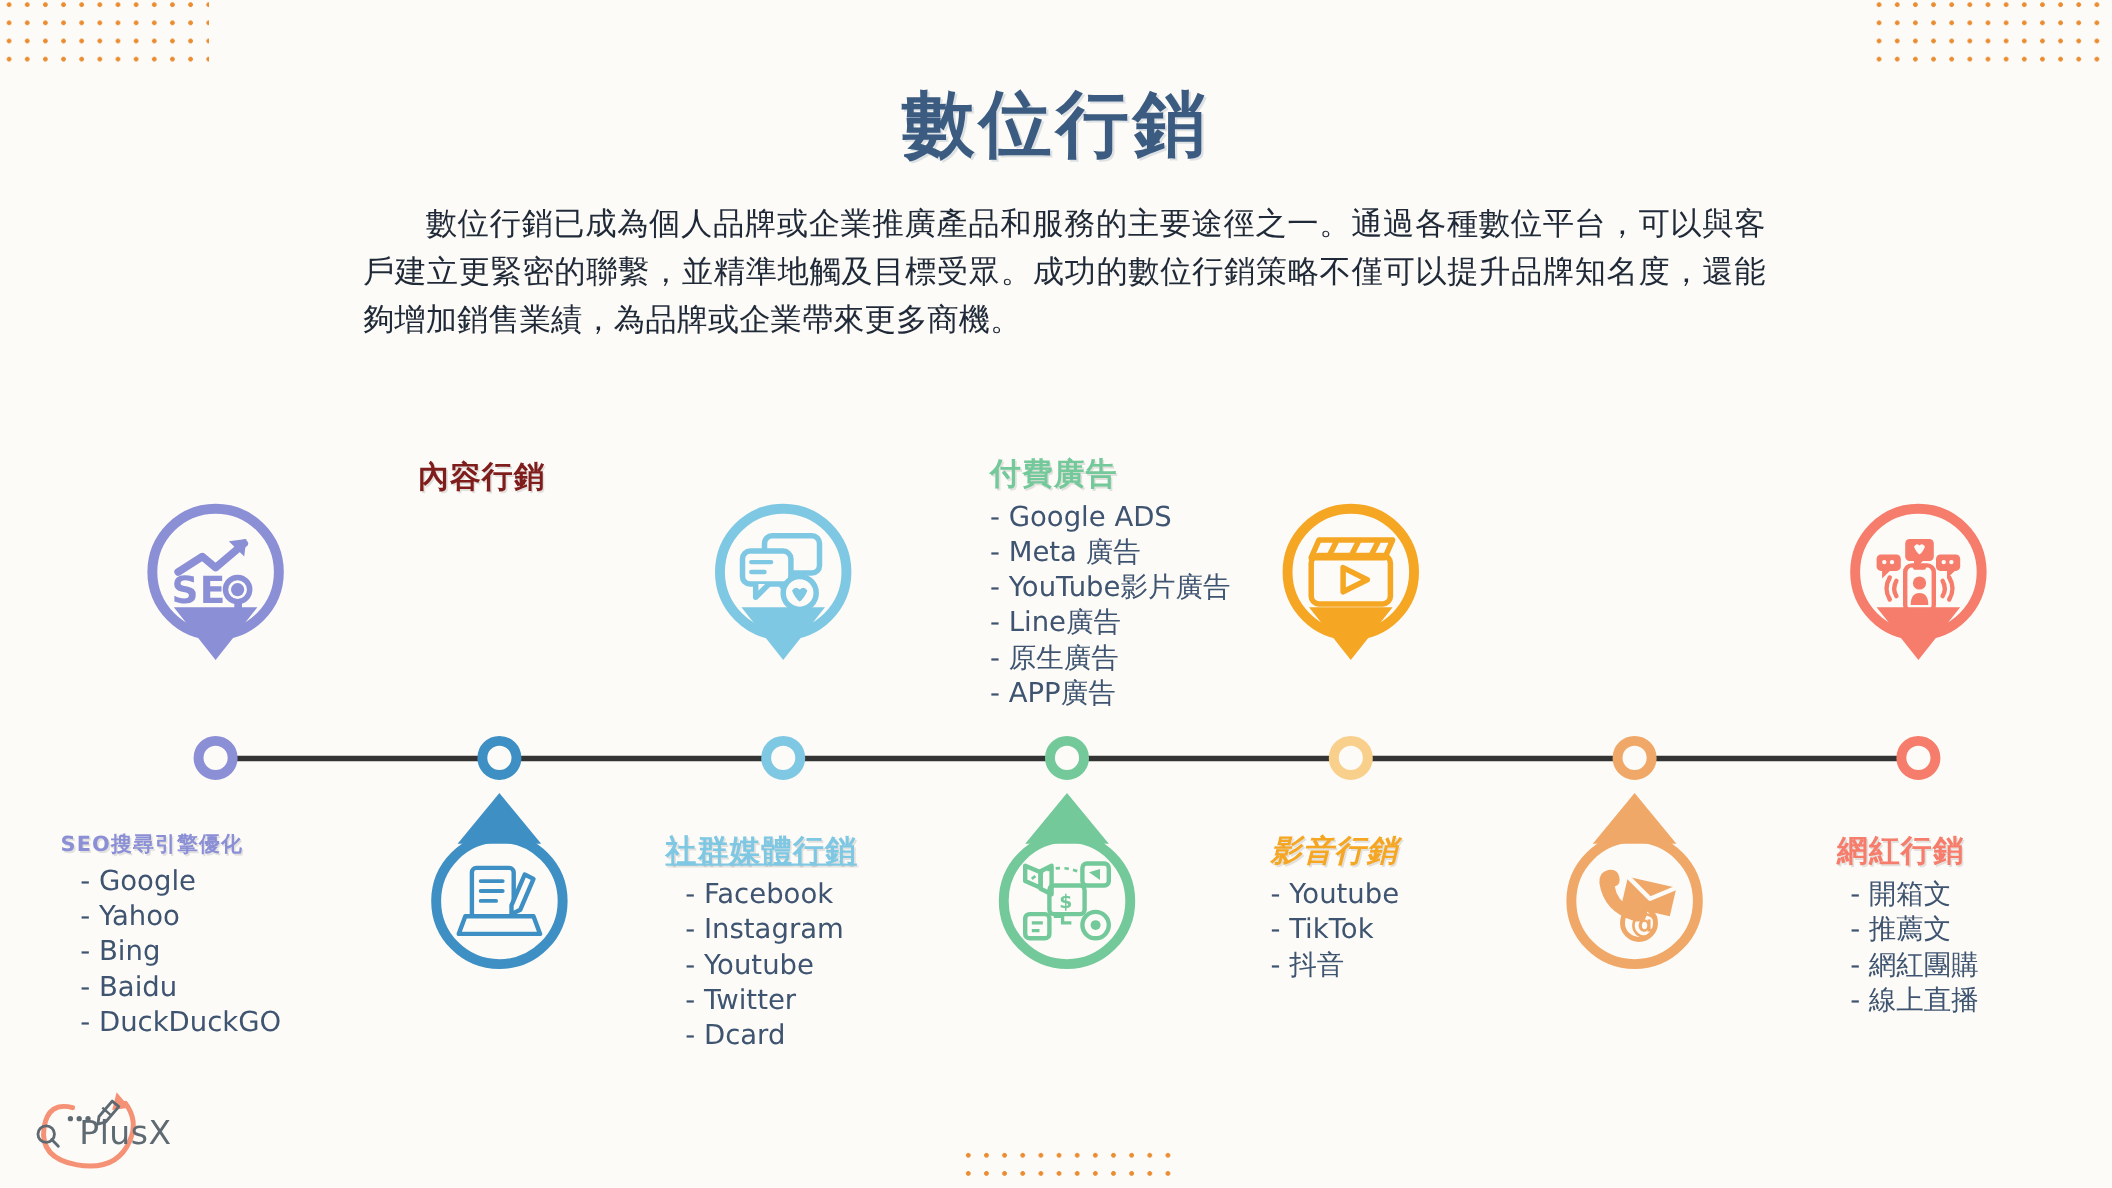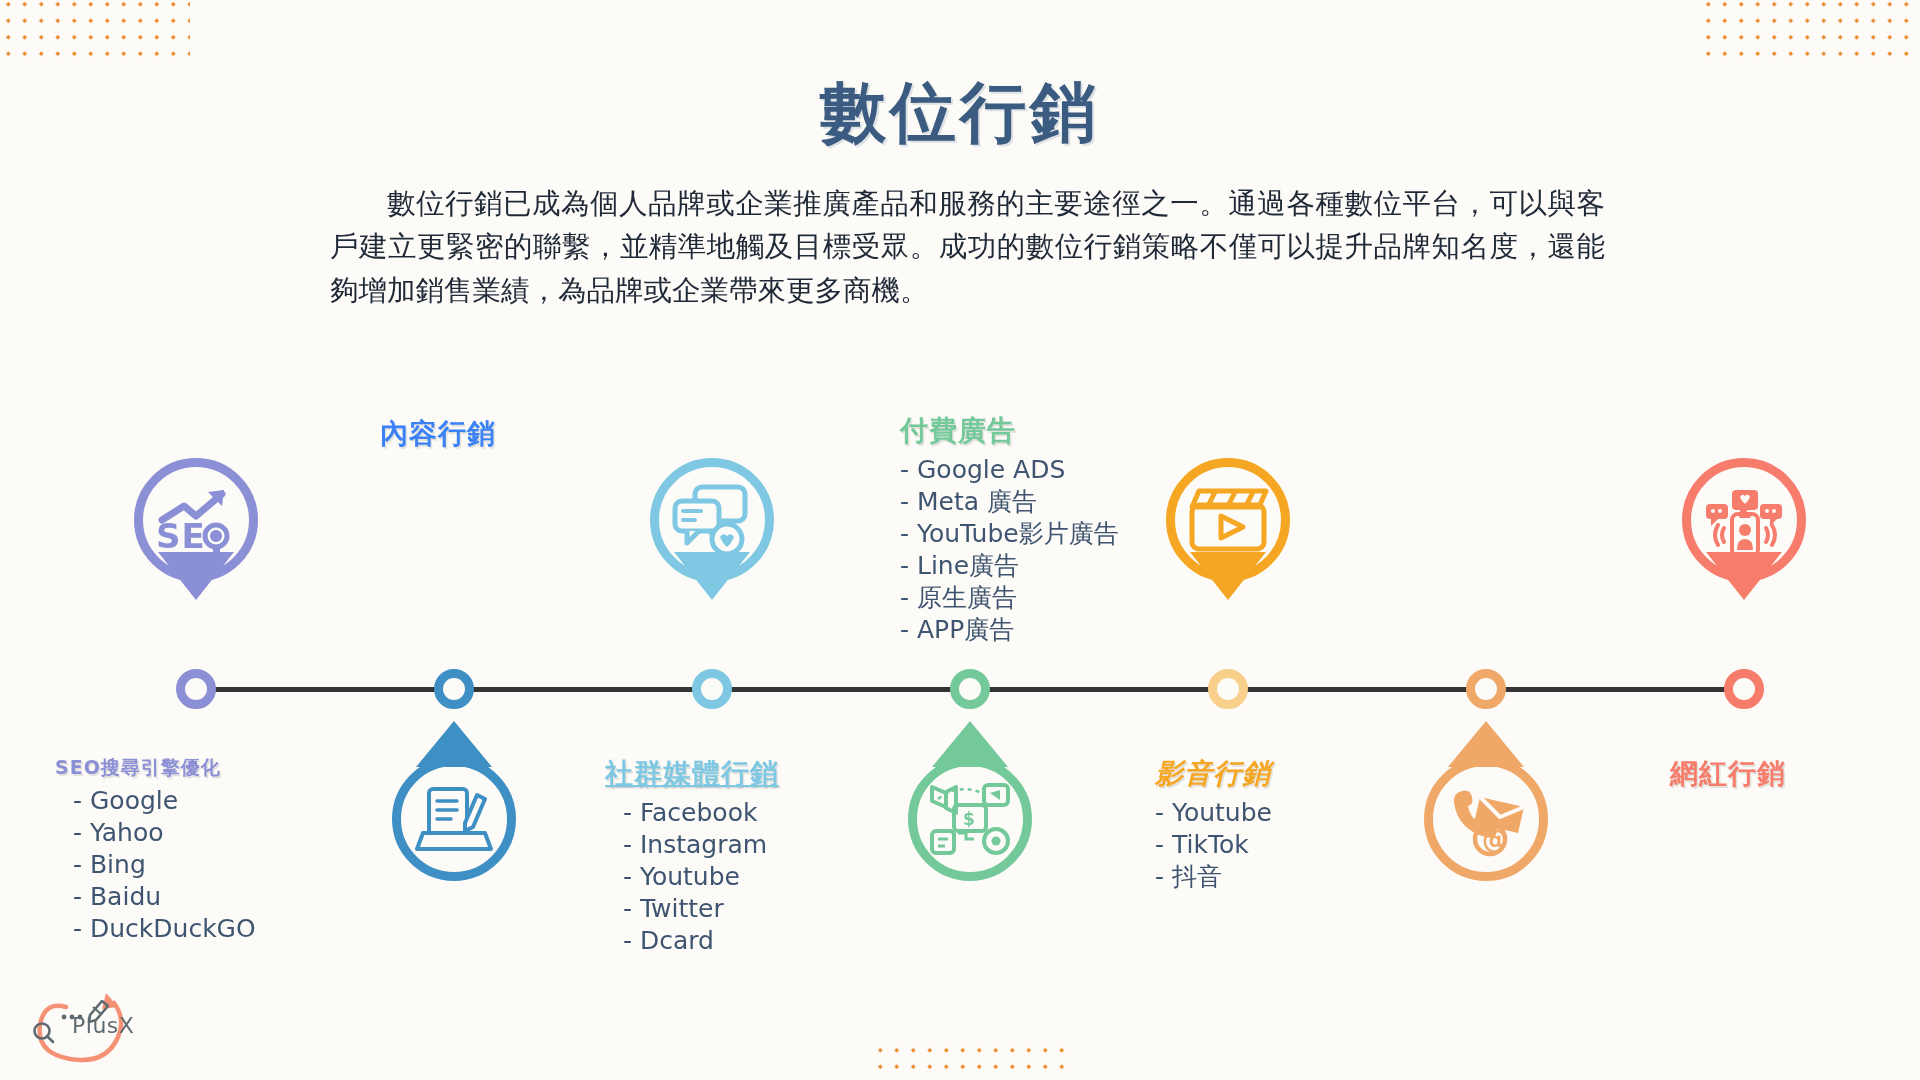--- a/index.html
+++ b/index.html
@@ -119,21 +119,21 @@
   .block li::before { content: "- "; }
 
   
   #logo {
     position: absolute; left: 20px; top: 985px;
     width: 170px; height: 85px;
   }
   #logo .word {
     position: absolute; left: 52px; top: 28px;
     font-family: "DejaVu Sans", "Liberation Sans", sans-serif;
-    font-size: 22px;
+    font-size: 30px;
     color: #5E6A72;
     letter-spacing: .5px;
   }
 </style>
 </head>
 <body>
 
 <div id="stage">
 
   <div class="dotgrid" id="dots-tl"></div>
@@ -273,21 +273,21 @@
         <path d="M18 10 q8-2 10 6 q2 7-4 9 q2 13 14 18 q3-6 10-3 q7 3 5 11 q-2 8-12 5 Q14 48 10 22 q-1-10 8-12 z" fill="#F0A868"></path>
         <path d="M36 16 L80 26 L74 52 L30 42 Z" fill="#F0A868"></path>
         <path d="M36 16 L56 36 L80 26" fill="none" stroke="#FDFBF7" stroke-width="4" stroke-linejoin="round"></path>
         <circle cx="46" cy="58" r="15" fill="none" stroke="#F0A868" stroke-width="4.5"></circle>
         <text x="38" y="67" font-family="DejaVu Sans, sans-serif" font-size="26" font-weight="700" fill="#F0A868">@</text>
       </svg>
     </div>
   </div>
 
   <div class="block" style="left:380px; top:415px;">
-    <div class="head" style="color:#3b82f6;">內容行銷</div>
+    <div class="head" style="color:#7f1d1d;">內容行銷</div>
   </div>
 
   <div class="block" style="left:900px; top:412px;">
     <div class="head" style="color:#74C99A;">付費廣告</div>
     <ul>
       <li>Google  ADS</li>
       <li>Meta 廣告</li>
       <li>YouTube影片廣告</li>
       <li>Line廣告</li>
       <li>原生廣告</li>
@@ -322,20 +322,26 @@
     <div class="head" style="color:#F5A623;font-style:italic;">影音行銷</div>
     <ul>
       <li>Youtube</li>
       <li>TikTok</li>
       <li>抖音</li>
     </ul>
   </div>
 
   <div class="block" style="left:1670px; top:755px;">
     <div class="head" style="color:#F67C6B;">網紅行銷</div>
+    <ul style="padding-left:12px;">
+      <li>開箱文</li>
+      <li>推薦文</li>
+      <li>網紅團購</li>
+      <li>線上直播</li>
+    </ul>
   </div>
 
   <div id="logo">
     <svg width="170" height="85" viewBox="0 0 170 85">
       <path d="M46 22 q-22 -6 -26 18 q-4 28 30 34 q36 6 48 -22 q8 -18 -4 -34" fill="none" stroke="#F59174" stroke-width="4.5" stroke-linecap="round"></path>
       <path d="M86 8 L98 22 L82 24 Z" fill="#F59174"></path>
       <circle cx="22" cy="46" r="7.5" fill="none" stroke="#5E6A72" stroke-width="2.6"></circle>
       <line x1="27" y1="51" x2="33" y2="57" stroke="#5E6A72" stroke-width="2.6" stroke-linecap="round"></line>
       <circle cx="44" cy="32" r="2.4" fill="#5E6A72"></circle>
       <circle cx="52" cy="32" r="2.4" fill="#5E6A72"></circle>

